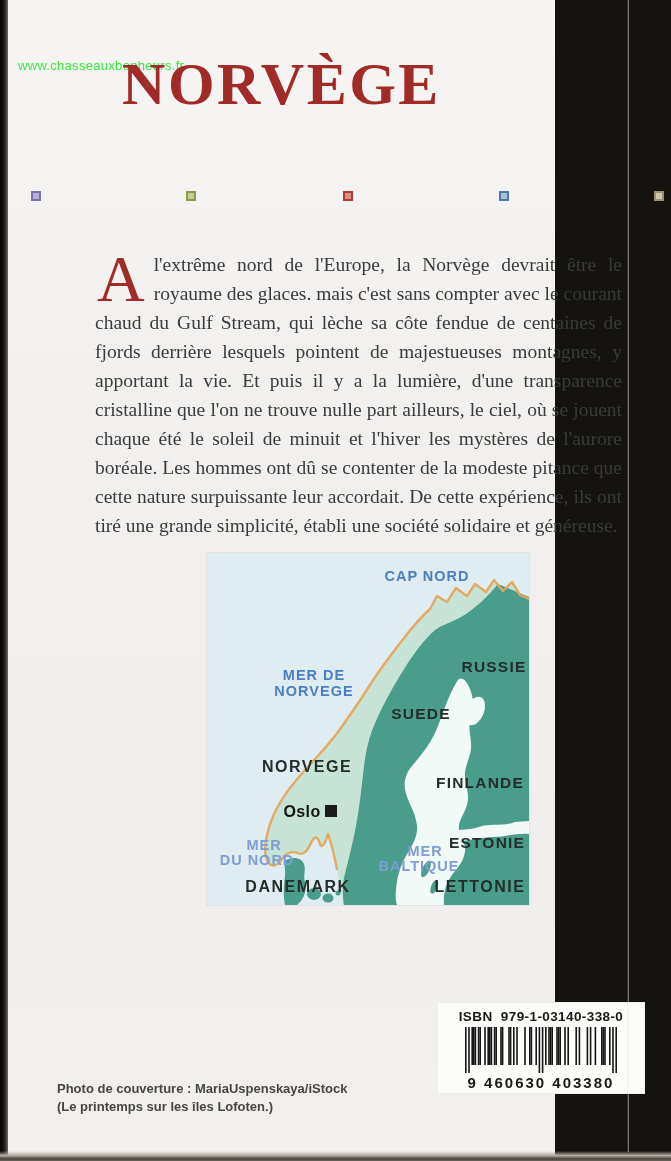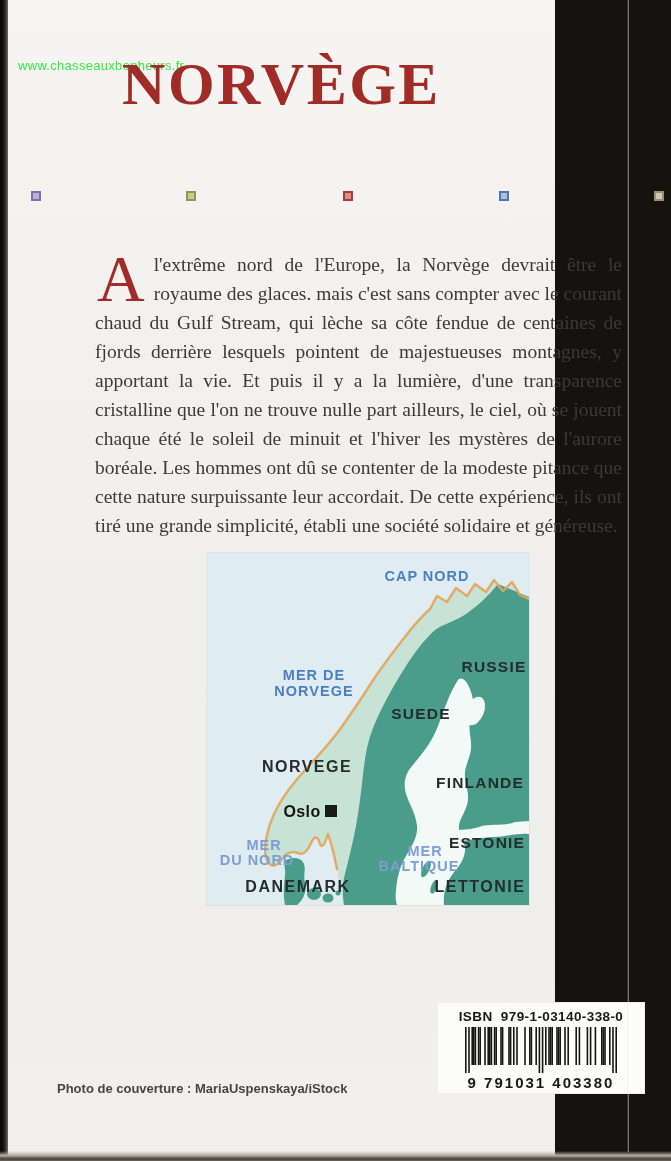--- a/index.html
+++ b/index.html
@@ -224,25 +224,26 @@
           <rect x="121.6" y="0" width="1.6" height="38" fill="#161614"></rect>
           <rect x="124.8" y="0" width="1.6" height="38" fill="#161614"></rect>
           <rect x="129.6" y="0" width="1.6" height="38" fill="#161614"></rect>
           <rect x="136.0" y="0" width="1.6" height="38" fill="#161614"></rect>
           <rect x="137.6" y="0" width="1.6" height="38" fill="#161614"></rect>
           <rect x="139.2" y="0" width="1.6" height="38" fill="#161614"></rect>
           <rect x="144.0" y="0" width="1.6" height="38" fill="#161614"></rect>
           <rect x="147.2" y="0" width="1.6" height="46" fill="#161614"></rect>
           <rect x="150.4" y="0" width="1.6" height="46" fill="#161614"></rect>
         </svg>
-      <div class="ean-digits">9 791031 403380</div>
+      <div class="ean-digits">9 460630 403380</div>
     </div>
 
     <div class="credit">
       <div>Photo de couverture : MariaUspenskaya/iStock</div>
+      <div>(Le printemps sur les îles Lofoten.)</div>
     </div>
 
     <div class="crease"></div>
     <div class="right-shade"></div>
   </div>
 
   <div class="left-edge"></div>
   <div class="bottom-edge"></div>
 </div>
 

